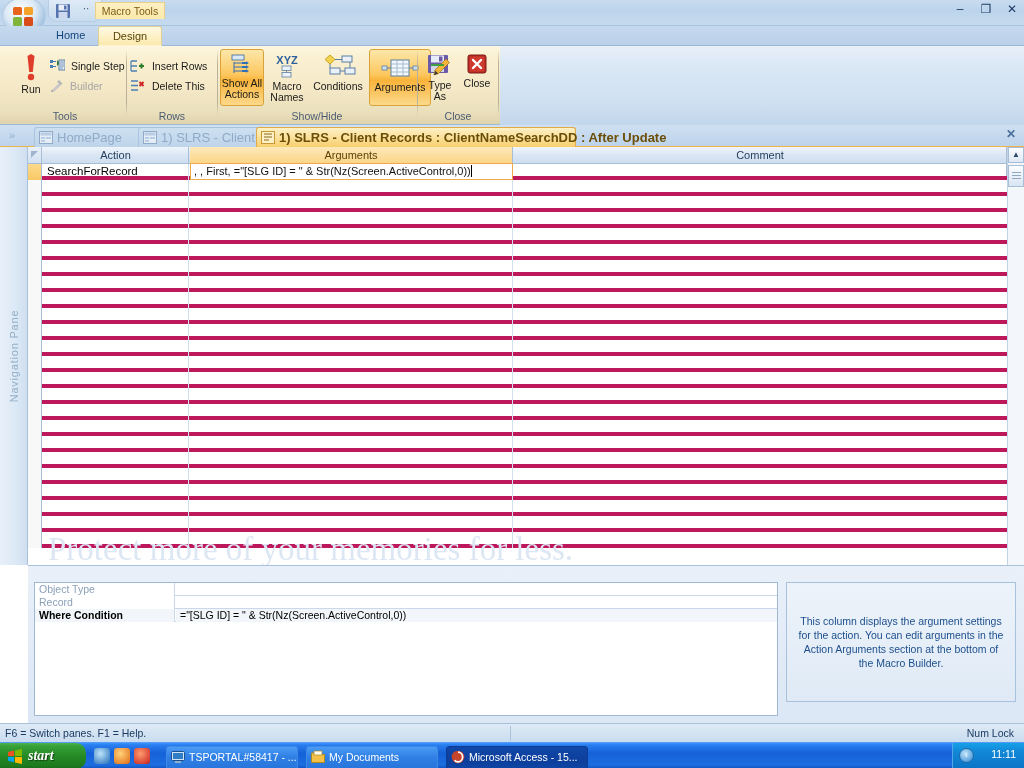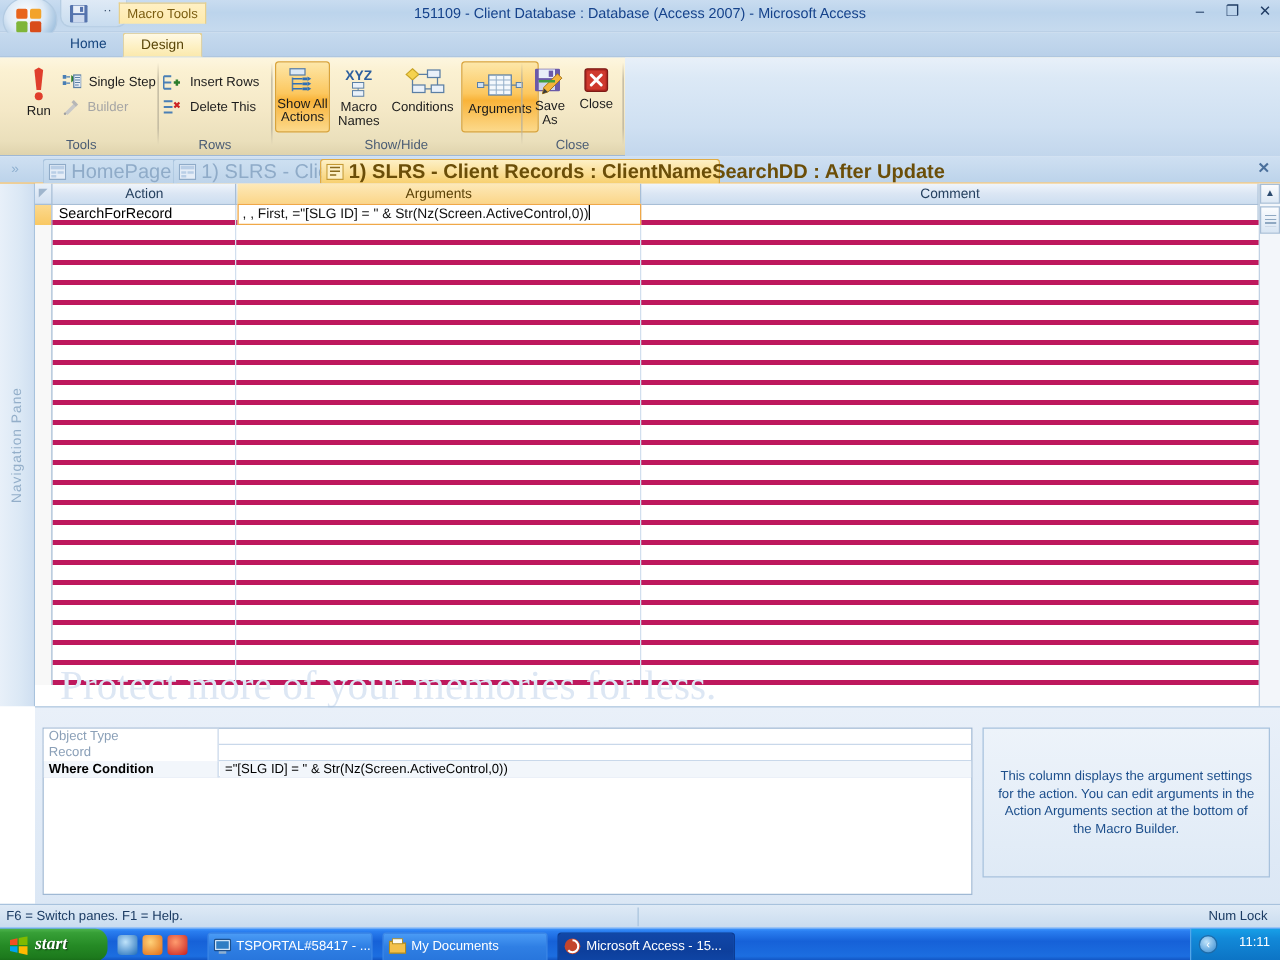--- a/index.html
+++ b/index.html
@@ -127,21 +127,21 @@
     position: absolute; left: 0; top: 125px; width: 1024px; height: 22px;
     background: linear-gradient(to bottom, #cfe0f2, #bcd3ea);
     border-bottom: 1px solid #f0b24a;
   }
   .navpane-chev {
     position: absolute; left: 4px; top: 3px; width: 16px; height: 14px;
     color: #8fb0d0; font-size: 11px; text-align: center; line-height: 14px;
   }
   .doctab {
     position: absolute; top: 2px; height: 20px; line-height: 19px;
-    font-size: 16px; padding: 0 8px 0 22px; white-space: nowrap;
+    font-size: 13px; padding: 0 8px 0 22px; white-space: nowrap;
   }
   .doctab.inactive {
     background: linear-gradient(to bottom, #cde0f1, #bed4ea);
     color: #8fabc8; border: 1px solid #aac4de; border-bottom: none;
     border-radius: 3px 3px 0 0;
   }
   .doctab.active {
     background: linear-gradient(to bottom, #fdf0c6 0%, #fbdf96 55%, #f7cf6d 100%);
     color: #6b4e08; font-weight: bold;
     border: 1px solid #e0ab45; border-bottom: none;
@@ -356,21 +356,20 @@
   .tray-clock {
     position: absolute; right: 8px; top: 5px; font-size: 10.5px; color: #fff;
   }
 </style>
 </head>
 <body>
 
 <div id="app">
 
   <div class="titlebar">
-    <div class="title-text">151109 - Client Database : Database (Access 2007) - Microsoft Access</div>
 
     <div class="office-btn">
       <svg class="office-logo" viewBox="0 0 24 22">
         <rect x="1" y="1" width="9" height="8" rx="1.5" fill="#e8641c"></rect>
         <rect x="12" y="1" width="9" height="8" rx="1.5" fill="#f3a32a"></rect>
         <rect x="1" y="11" width="9" height="9" rx="1.5" fill="#7fb539"></rect>
         <rect x="12" y="11" width="9" height="9" rx="1.5" fill="#d94d1a"></rect>
       </svg>
     </div>
 
@@ -516,21 +515,21 @@
         <div class="big-btn" style="left:2px; top:4px; width:38px;">
           <svg class="glyph" width="28" height="26" viewBox="0 0 28 26">
             <rect x="2" y="3" width="20" height="18" rx="1" fill="#6a5aa8"></rect>
             <rect x="5" y="3.5" width="13" height="7" fill="#e8eef8"></rect>
             <rect x="13" y="4.5" width="3.5" height="5" fill="#6a5aa8"></rect>
             <rect x="5" y="12" width="13" height="8" fill="#cfd6ea"></rect>
             <path d="M9 18 L20 7 L23.5 10.5 L12.5 21.5 L8 23 Z" fill="#f3b43a" stroke="#a8761a" stroke-width=".8"></path>
             <path d="M8 23 l1.4-4.2 l2.8 2.8 z" fill="#3c3c3c"></path>
             <path d="M5 13 h13" stroke="#3f9e3f" stroke-width="2"></path>
           </svg>
-          <span>Save</span><br>
+          <span>Type</span><br>
           <span>As</span>
         </div>
         <div class="big-btn" style="left:40px; top:4px; width:36px;">
           <svg class="glyph" width="24" height="24" viewBox="0 0 24 24">
             <rect x="3" y="3" width="18" height="18" rx="2" fill="#b52a23" stroke="#7e1c17"></rect>
             <rect x="4.5" y="4.5" width="15" height="15" rx="1.5" fill="#cf3a2e"></rect>
             <path d="M8 8 l8 8 M16 8 l-8 8" stroke="#fff" stroke-width="2.4" stroke-linecap="round"></path>
           </svg>
           <span>Close</span>
         </div>

